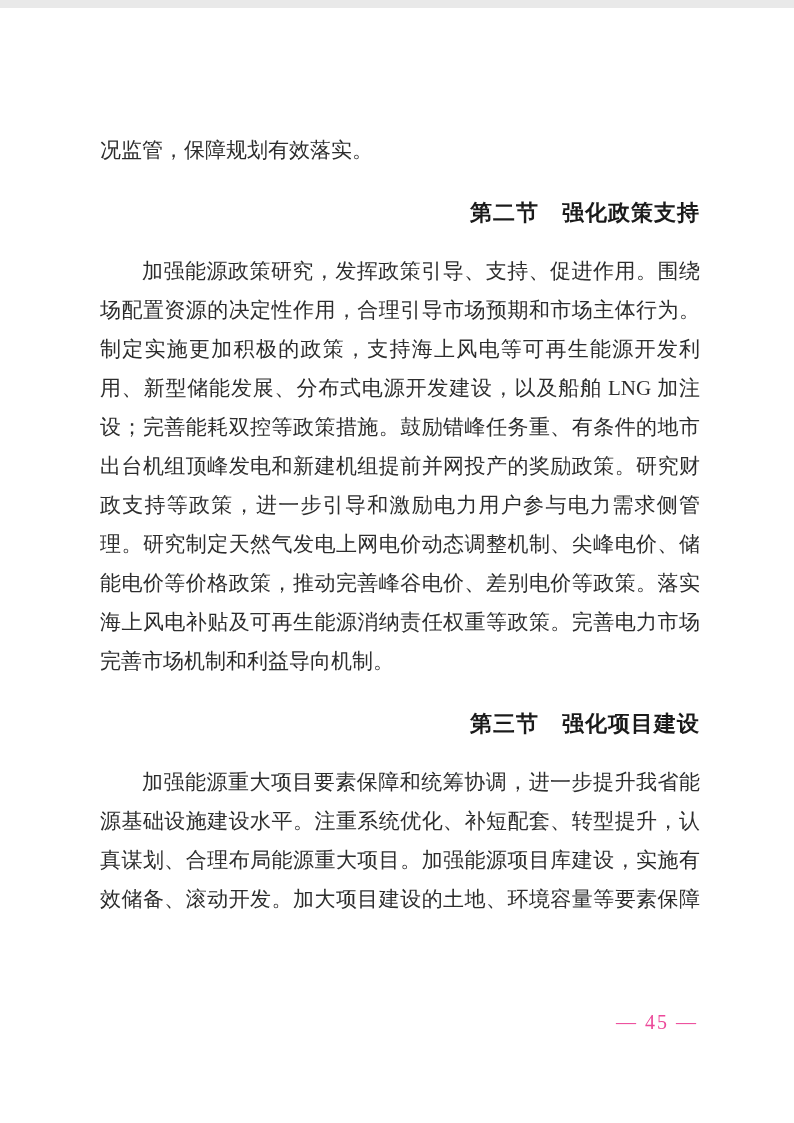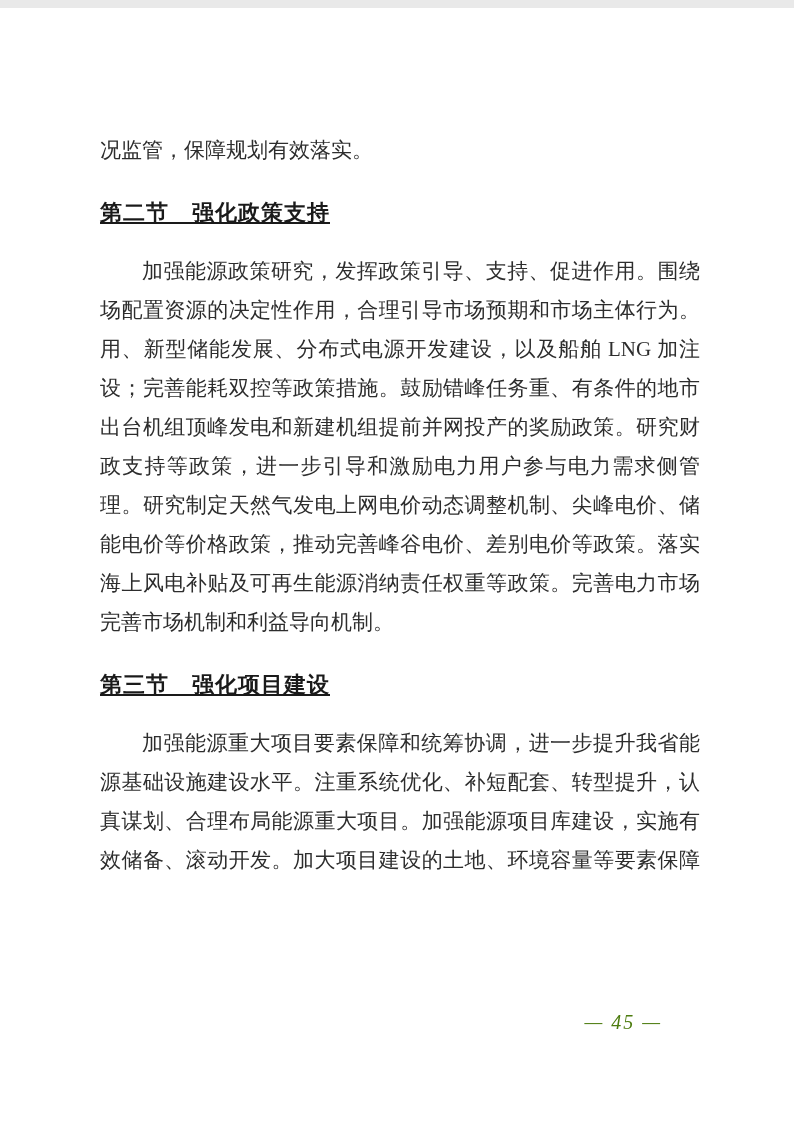--- a/index.html
+++ b/index.html
@@ -30,49 +30,48 @@
     text-align-last: justify;
     text-justify: inter-character;
   }
   .line.indent { padding-left: 42px; }
   .section-heading {
     font-family: "Liberation Sans", sans-serif;
     font-weight: 700;
     font-size: 22px;
     line-height: 34px;
     margin-top: 26px;
-    text-align: left;
+    text-align: right;
     color: #1a1a1a;
     letter-spacing: 1px;
-    text-decoration: underline;
   }
   .paragraph { margin-top: 22px; }
   .page-number {
     position: absolute;
     top: 1003px;
-    right: 132px;
+    right: 96px;
     font-family: "Liberation Serif", serif;
     font-size: 20px;
-    color: #4d7c0f;
+    color: #ec4899;
     letter-spacing: 2px;
     white-space: nowrap;
-    font-style: italic;
   }
 </style>
 </head>
 <body>
 
 <div class="page">
   <div class="content">
     <div class="line intro">况监管，保障规划有效落实。</div>
     <div id="sections">
         <div class="section-heading">第二节　强化政策支持</div>
         <div class="paragraph">
           <div class="line indent full">加强能源政策研究，发挥政策引导、支持、促进作用。围绕</div>
           <div class="line full">场配置资源的决定性作用，合理引导市场预期和市场主体行为。</div>
+          <div class="line full">制定实施更加积极的政策，支持海上风电等可再生能源开发利</div>
           <div class="line full">用、新型储能发展、分布式电源开发建设，以及船舶 LNG 加注</div>
           <div class="line full">设；完善能耗双控等政策措施。鼓励错峰任务重、有条件的地市</div>
           <div class="line full">出台机组顶峰发电和新建机组提前并网投产的奖励政策。研究财</div>
           <div class="line full">政支持等政策，进一步引导和激励电力用户参与电力需求侧管</div>
           <div class="line full">理。研究制定天然气发电上网电价动态调整机制、尖峰电价、储</div>
           <div class="line full">能电价等价格政策，推动完善峰谷电价、差别电价等政策。落实</div>
           <div class="line full">海上风电补贴及可再生能源消纳责任权重等政策。完善电力市场</div>
           <div class="line">完善市场机制和利益导向机制。</div>
         </div>
         <div class="section-heading">第三节　强化项目建设</div>

